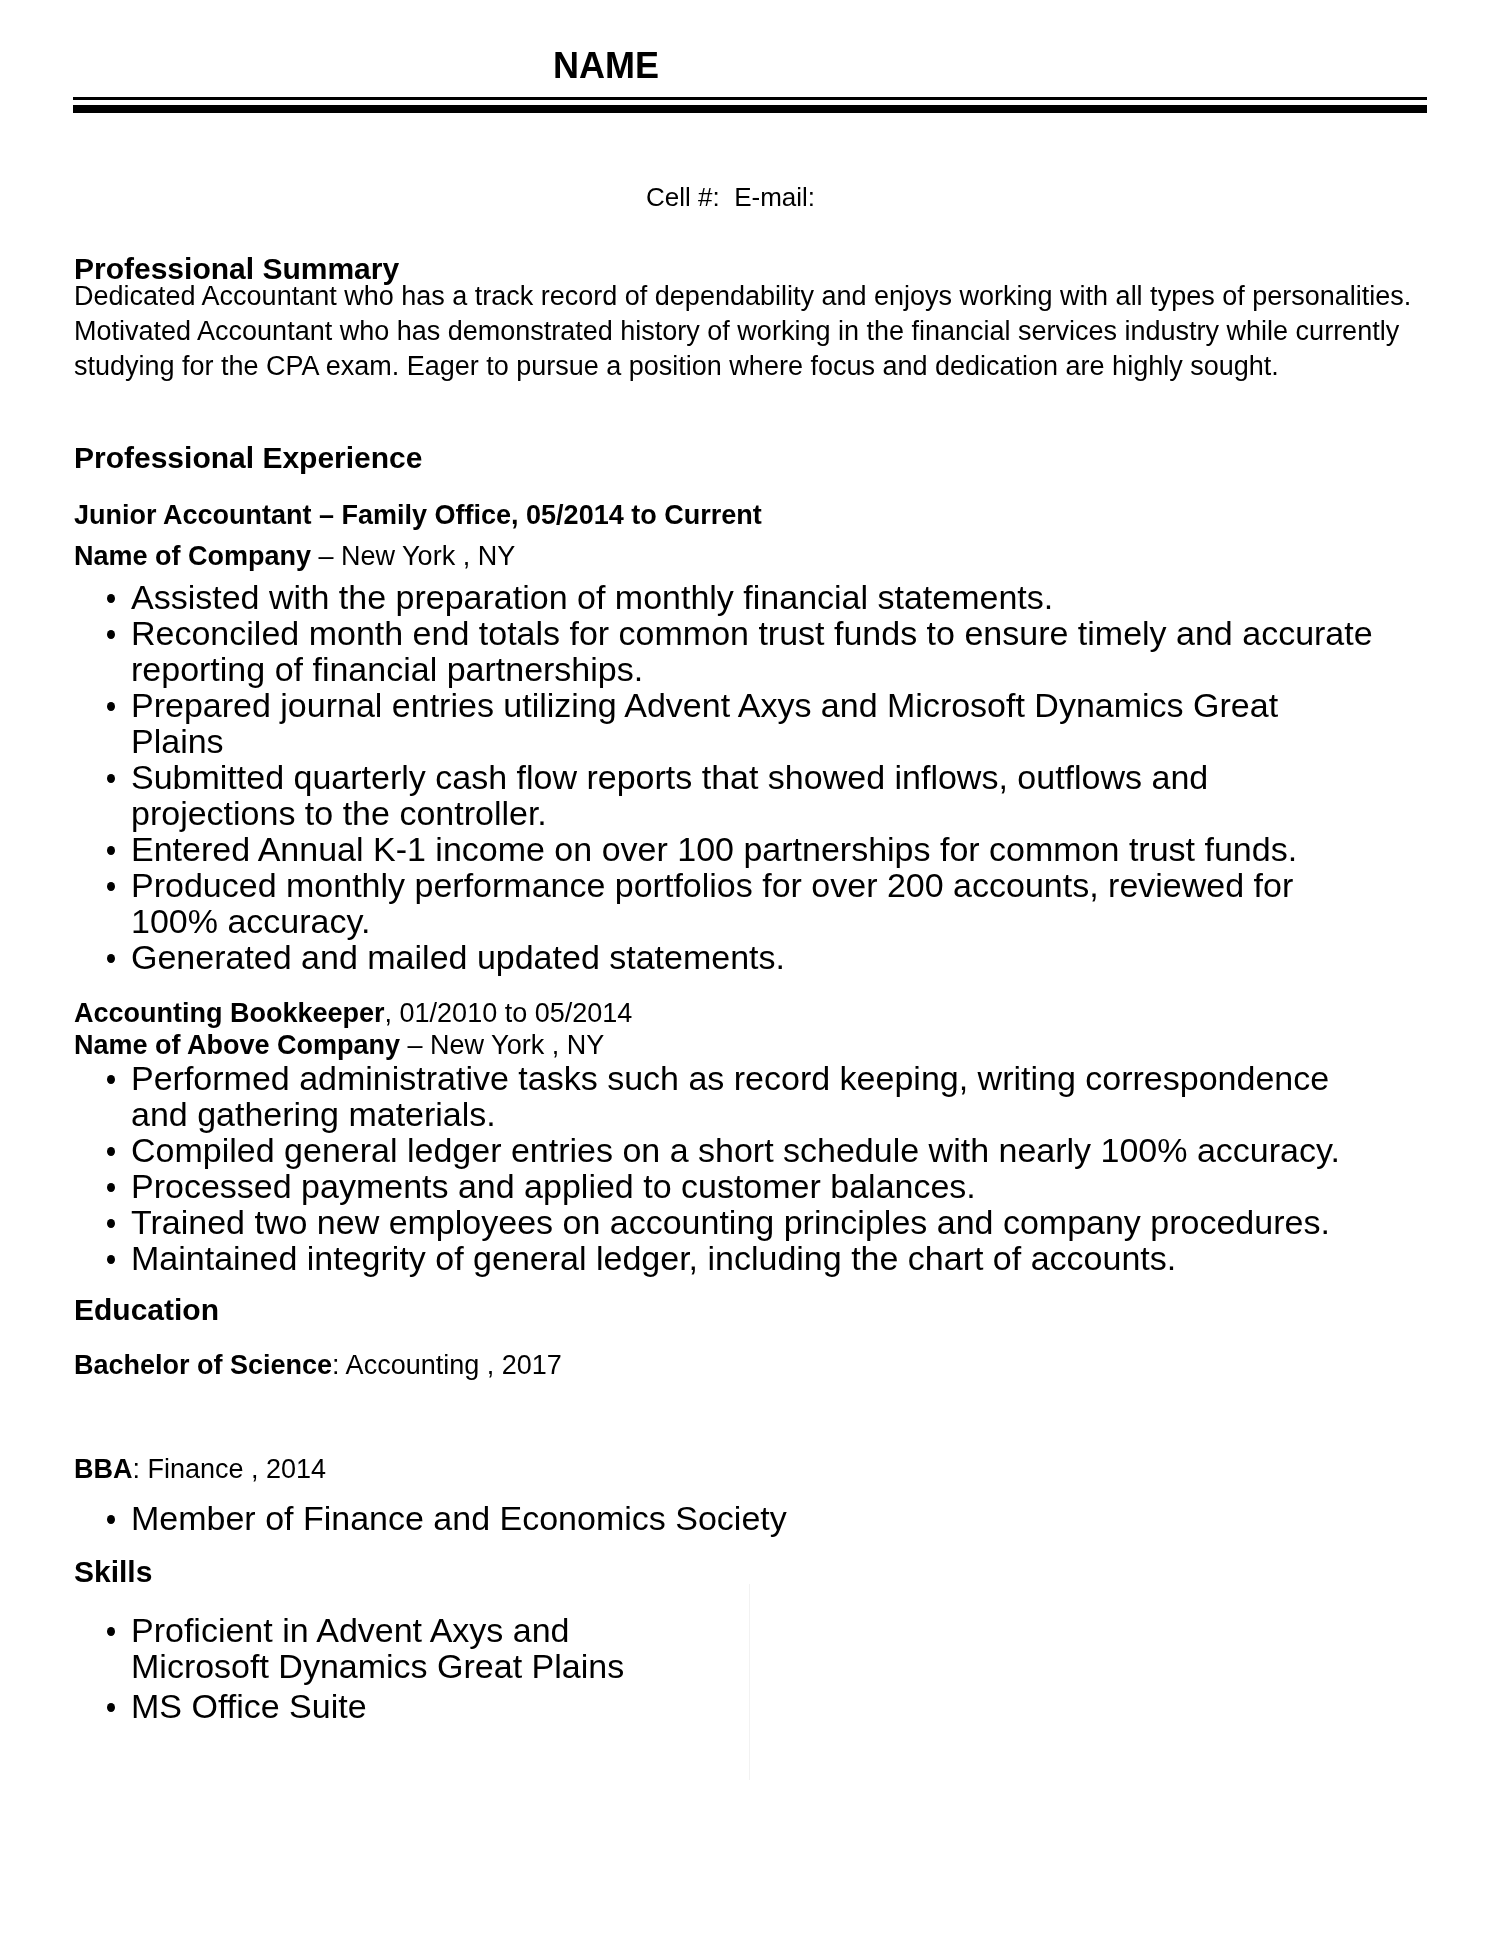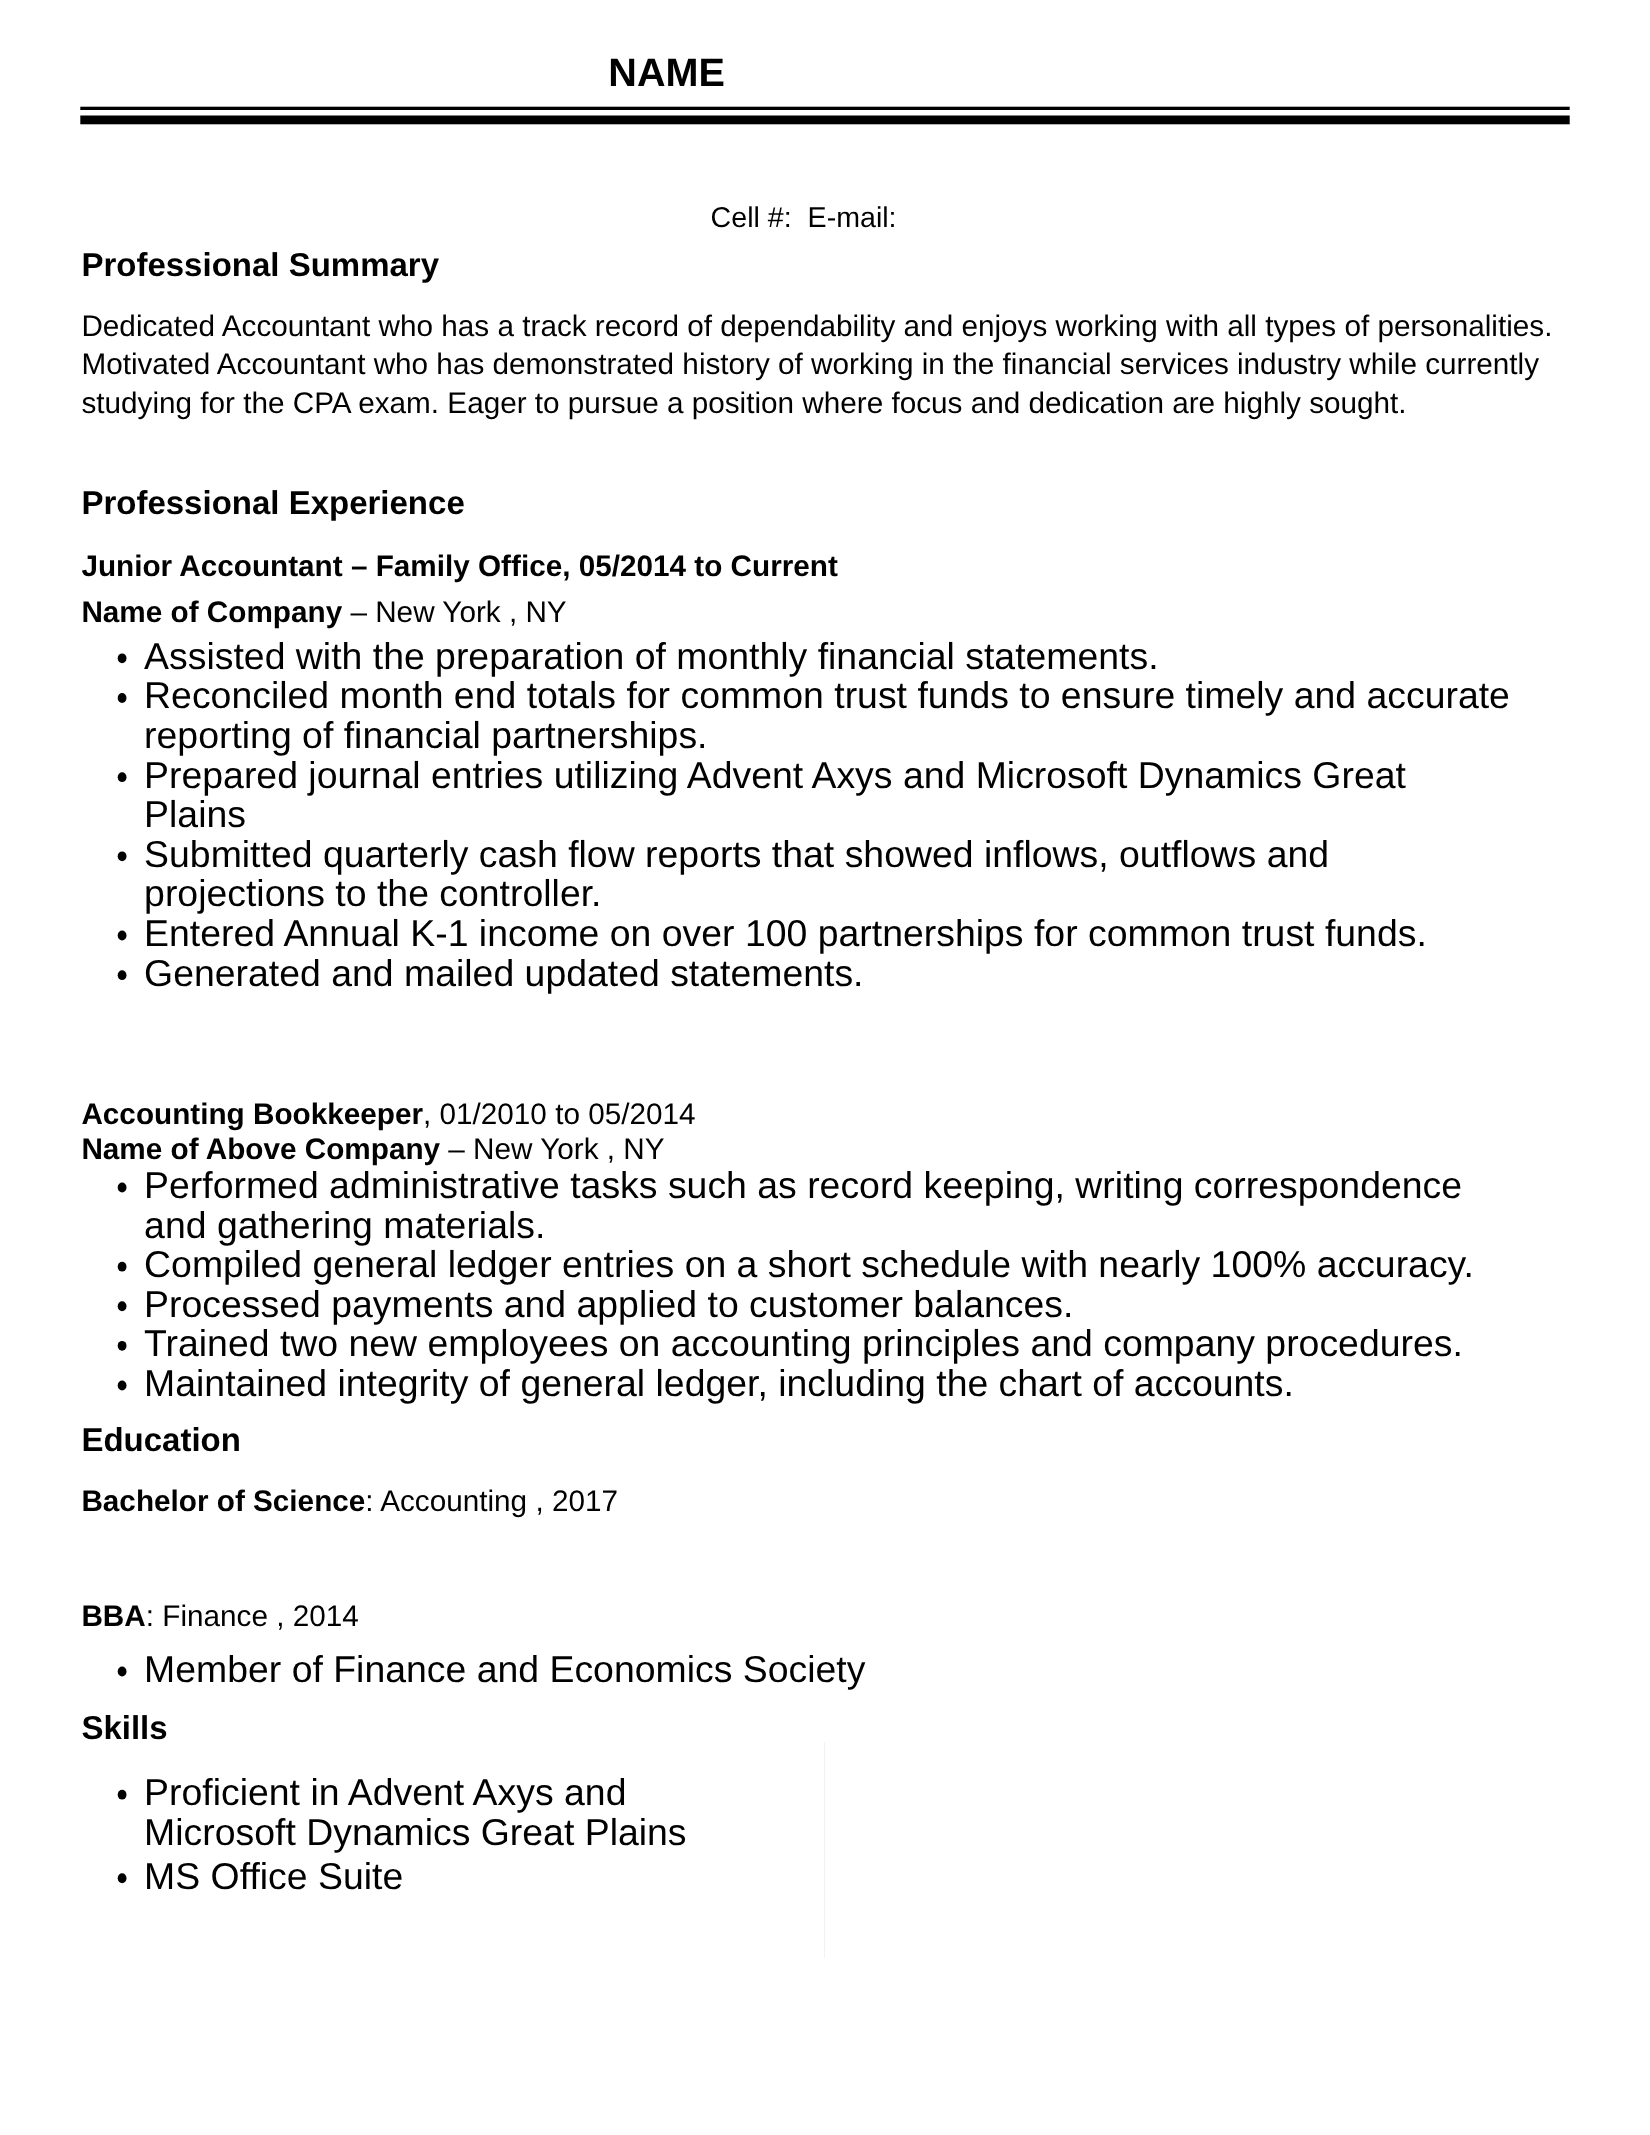--- a/index.html
+++ b/index.html
@@ -23,37 +23,38 @@
 </head>
 <body>
 
 <div class="abs name">
   <span>NAME</span>
 </div>
 <div class="abs rule-thin"></div>
 <div class="abs rule-thick"></div>
 <div class="abs contact">Cell #:  E-mail:</div>
 
-<div class="abs h2" style="top:224px;">Professional Summary</div>
+<div class="abs h2" style="top:251px;">Professional Summary</div>
 <div class="abs para" style="top:279px; width:1372px;">Dedicated Accountant who has a track record of dependability and enjoys working with all types of personalities. Motivated Accountant who has demonstrated history of working in the financial services industry while currently studying for the CPA exam. Eager to pursue a position where focus and dedication are highly sought.</div>
 
 <div class="abs h2" style="top:440px;">Professional Experience</div>
 
 <div class="abs line b" style="top:497px;">
   <span>Junior Accountant – Family Office, 05/2014 to Current</span>
 </div>
 <div class="abs line" style="top:538px;">
   <span class="b">Name of Company</span><span> – New York , NY</span>
 </div>
 <ul class="bul" style="top:579px; width:1300px;">
   <li>Assisted with the preparation of monthly financial statements.</li>
   <li>Reconciled month end totals for common trust funds to ensure timely and accurate reporting of financial partnerships.</li>
   <li>Prepared journal entries utilizing Advent Axys and Microsoft Dynamics Great Plains</li>
   <li>Submitted quarterly cash flow reports that showed inflows, outflows and projections to the controller.</li>
   <li>Entered Annual K-1 income on over 100 partnerships for common trust funds.</li>
+  <li>Produced monthly performance portfolios for over 200 accounts, reviewed for 100% accuracy.</li>
   <li>Generated and mailed updated statements.</li>
 </ul>
 
 <div class="abs line" style="top:995px;">
   <span class="b">Accounting Bookkeeper</span><span>, 01/2010 to 05/2014</span>
 </div>
 <div class="abs line" style="top:1027px;">
   <span class="b">Name of Above Company</span><span> – New York , NY</span>
 </div>
 <ul class="bul" style="top:1060px; width:1300px;">

